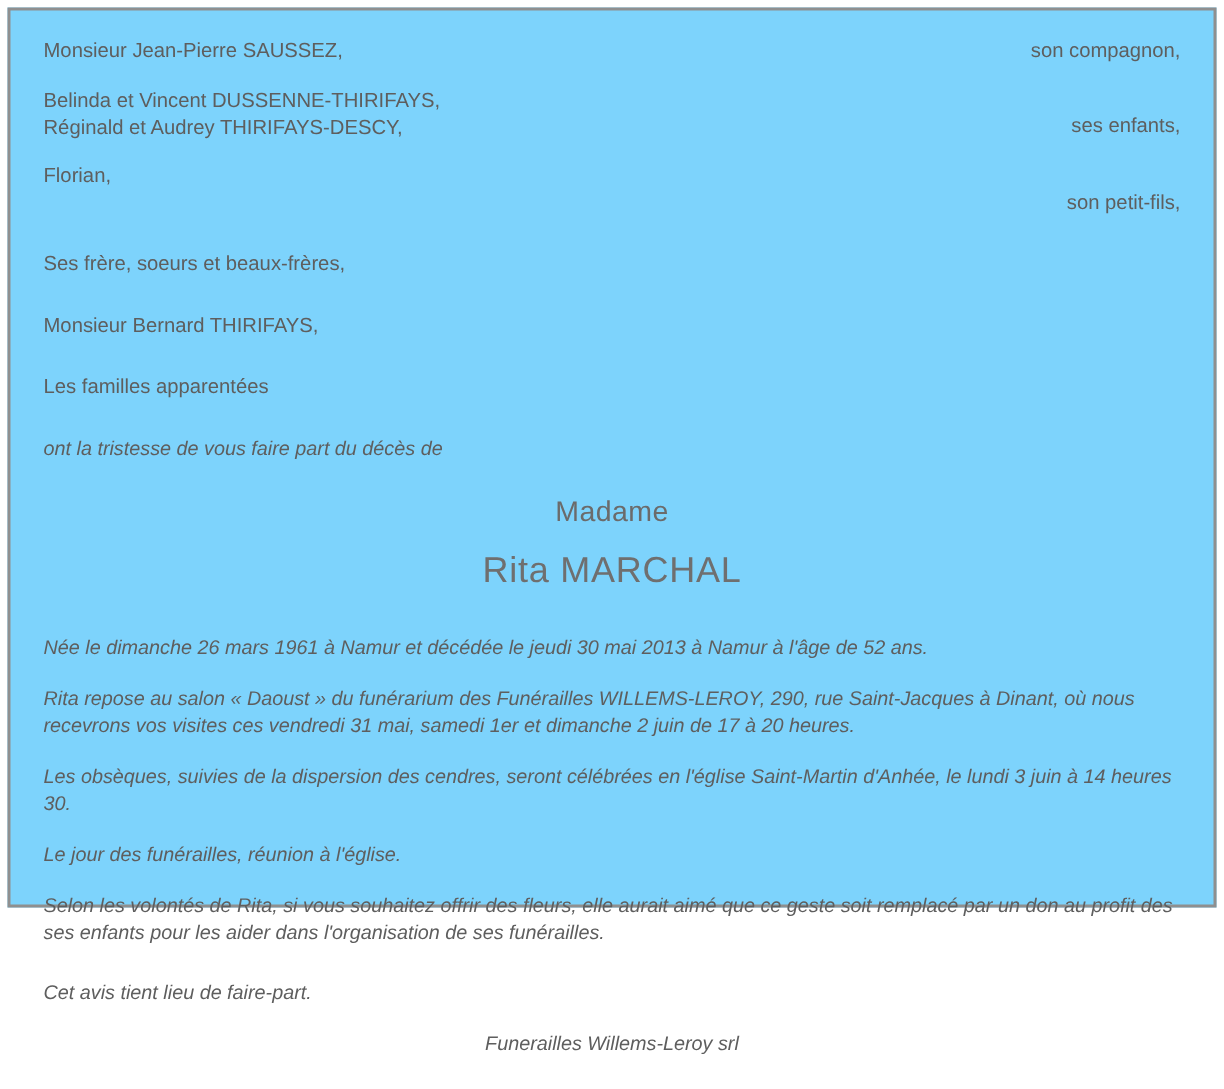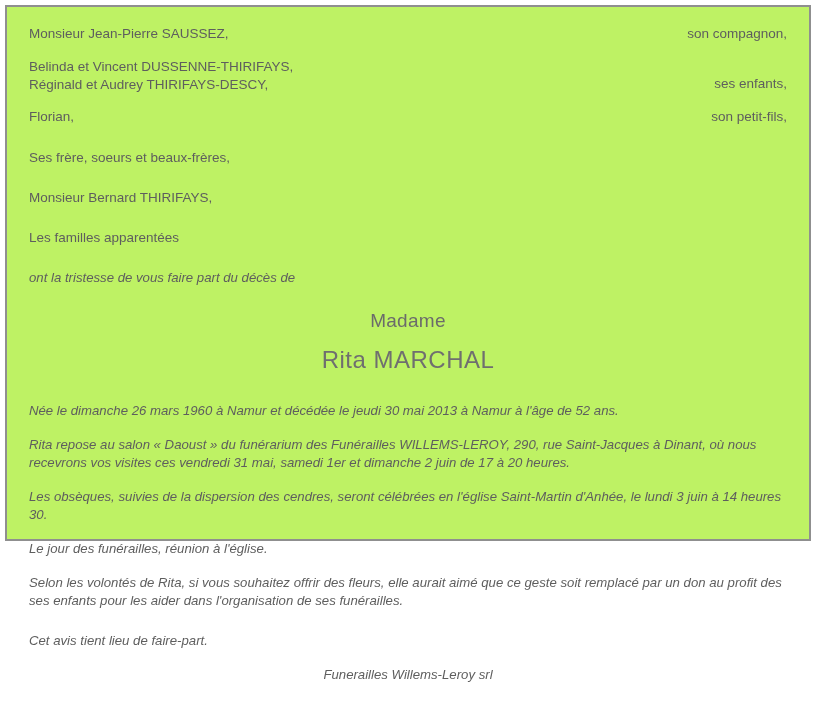--- a/index.html
+++ b/index.html
@@ -9,23 +9,23 @@
   }
   body {
     width: 816px;
     height: 726px;
     font-family: "Liberation Sans", sans-serif;
     color: #5a5a5a;
   }
   .notice-card {
     box-sizing: border-box;
     width: 806px;
-    height: 536px;
+    height: 600px;
     margin: 5px;
-    background: #bef264;
+    background: #7dd3fc;
     border: 2px solid #8f8f8f;
     padding: 18px 22px 10px 22px;
     position: relative;
   }
   .relatives {
     position: relative;
   }
   .rel-row {
     display: flex;
     justify-content: space-between;
@@ -41,20 +41,21 @@
   .rel-right {
     font-size: 13.5px;
     line-height: 18px;
     color: #5e5e5e;
     text-align: left;
     align-self: flex-end;
     padding-bottom: 1px;
   }
   .rel-row.gap-lg {
     margin-bottom: 22px;
+    flex-direction: column;
   }
   .madame {
     text-align: center;
     font-size: 19px;
     color: #6b6b6b;
     margin-top: 23px;
     margin-bottom: 14px;
     letter-spacing: 0.3px;
   }
   .deceased-name {
@@ -122,21 +123,21 @@
     </div>
 
   </div>
 
   <div class="para">ont la tristesse de vous faire part du décès de</div>
 
   <div class="madame">Madame</div>
 
   <div class="deceased-name">Rita MARCHAL</div>
 
-  <div class="para">Née le dimanche 26 mars 1960 à Namur et décédée le jeudi 30 mai 2013 à Namur à l'âge de 52 ans.</div>
+  <div class="para">Née le dimanche 26 mars 1961 à Namur et décédée le jeudi 30 mai 2013 à Namur à l'âge de 52 ans.</div>
 
   <div class="para">Rita repose au salon « Daoust » du funérarium des Funérailles WILLEMS-LEROY, 290, rue Saint-Jacques à Dinant, où nous recevrons vos visites ces vendredi 31 mai, samedi 1er et dimanche 2 juin de 17 à 20 heures.</div>
 
   <div class="para">Les obsèques, suivies de la dispersion des cendres, seront célébrées en l'église Saint-Martin d'Anhée, le lundi 3 juin à 14 heures 30.</div>
 
   <div class="para">Le jour des funérailles, réunion à l'église.</div>
 
   <div class="para">Selon les volontés de Rita, si vous souhaitez offrir des fleurs, elle aurait aimé que ce geste soit remplacé par un don au profit des ses enfants pour les aider dans l'organisation de ses funérailles.</div>
 
   <div class="para center-lg">Cet avis tient lieu de faire-part.</div>

